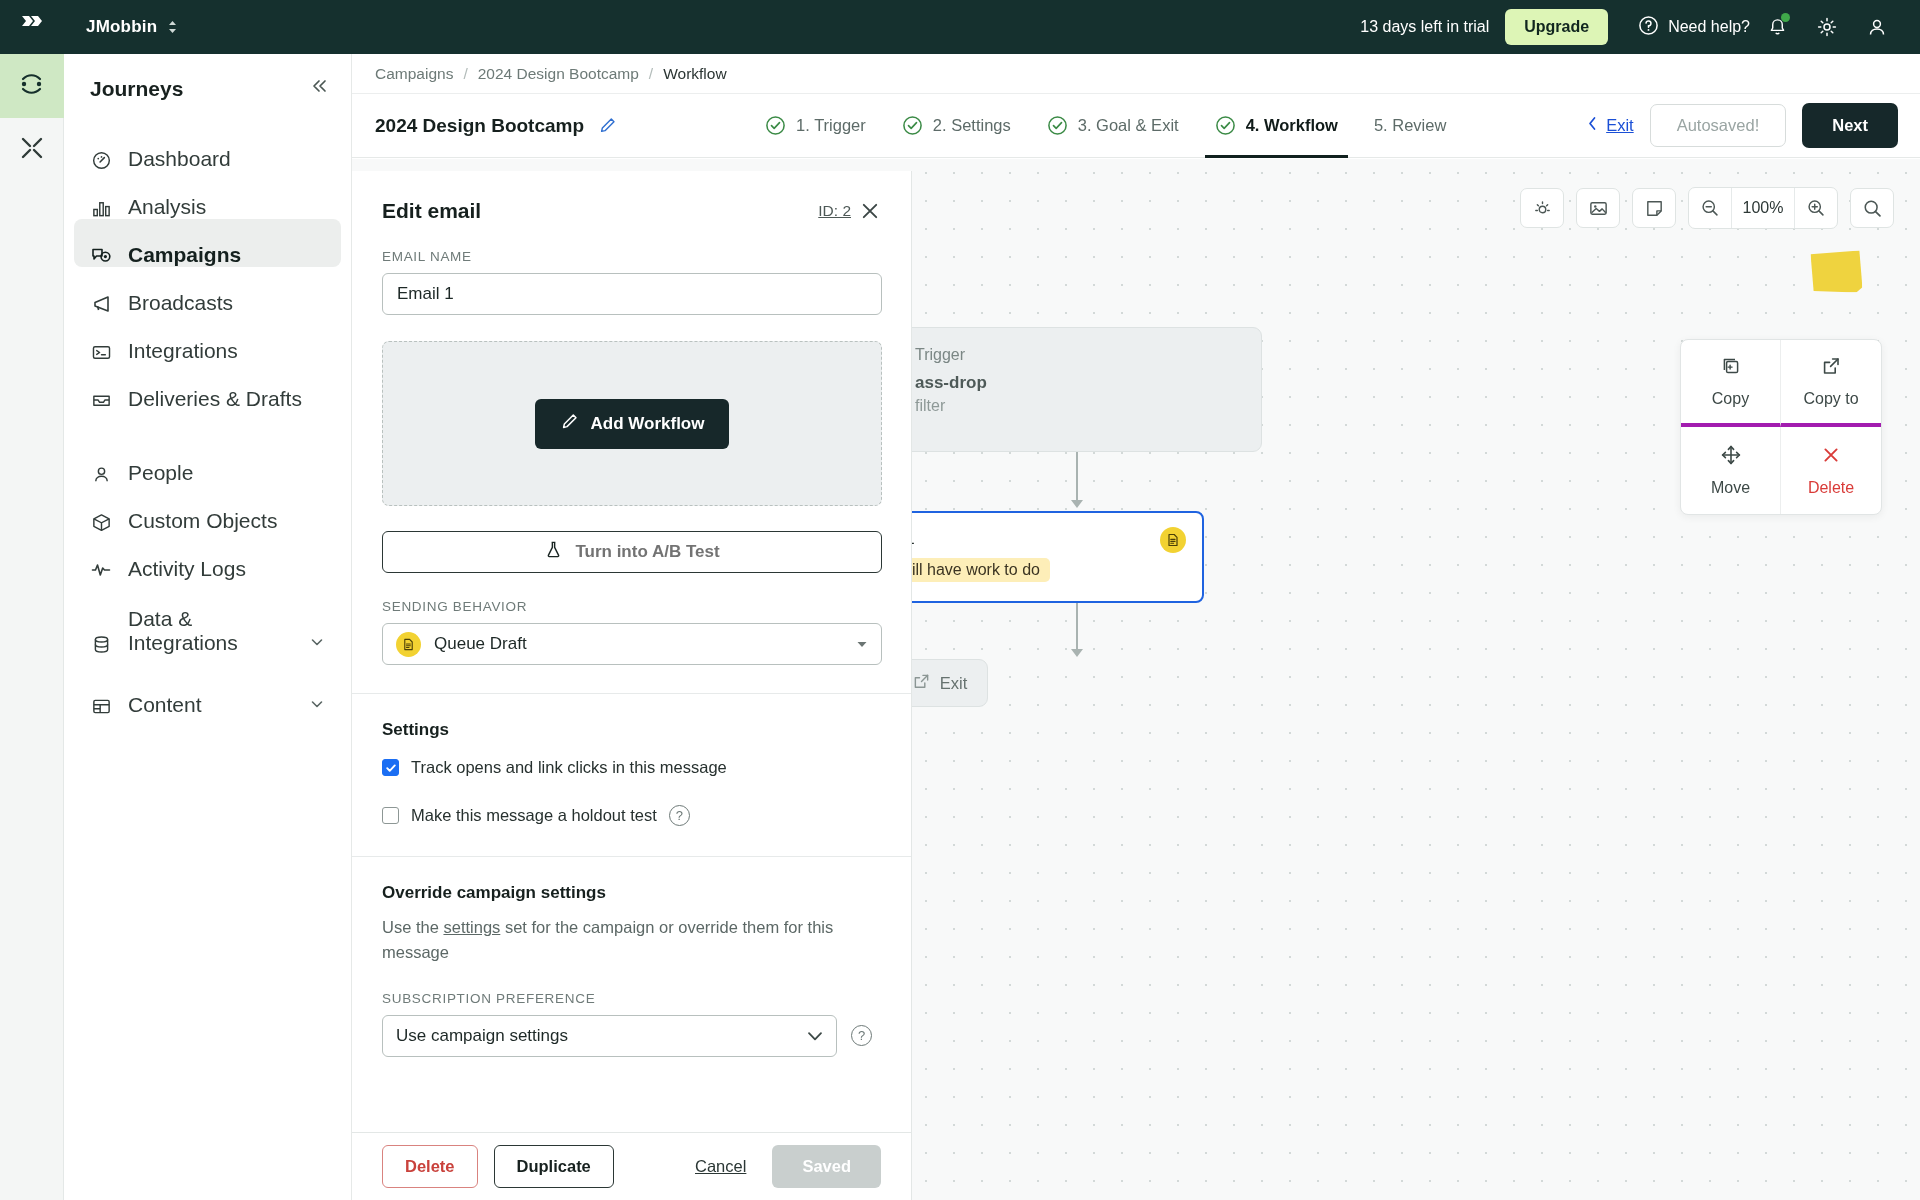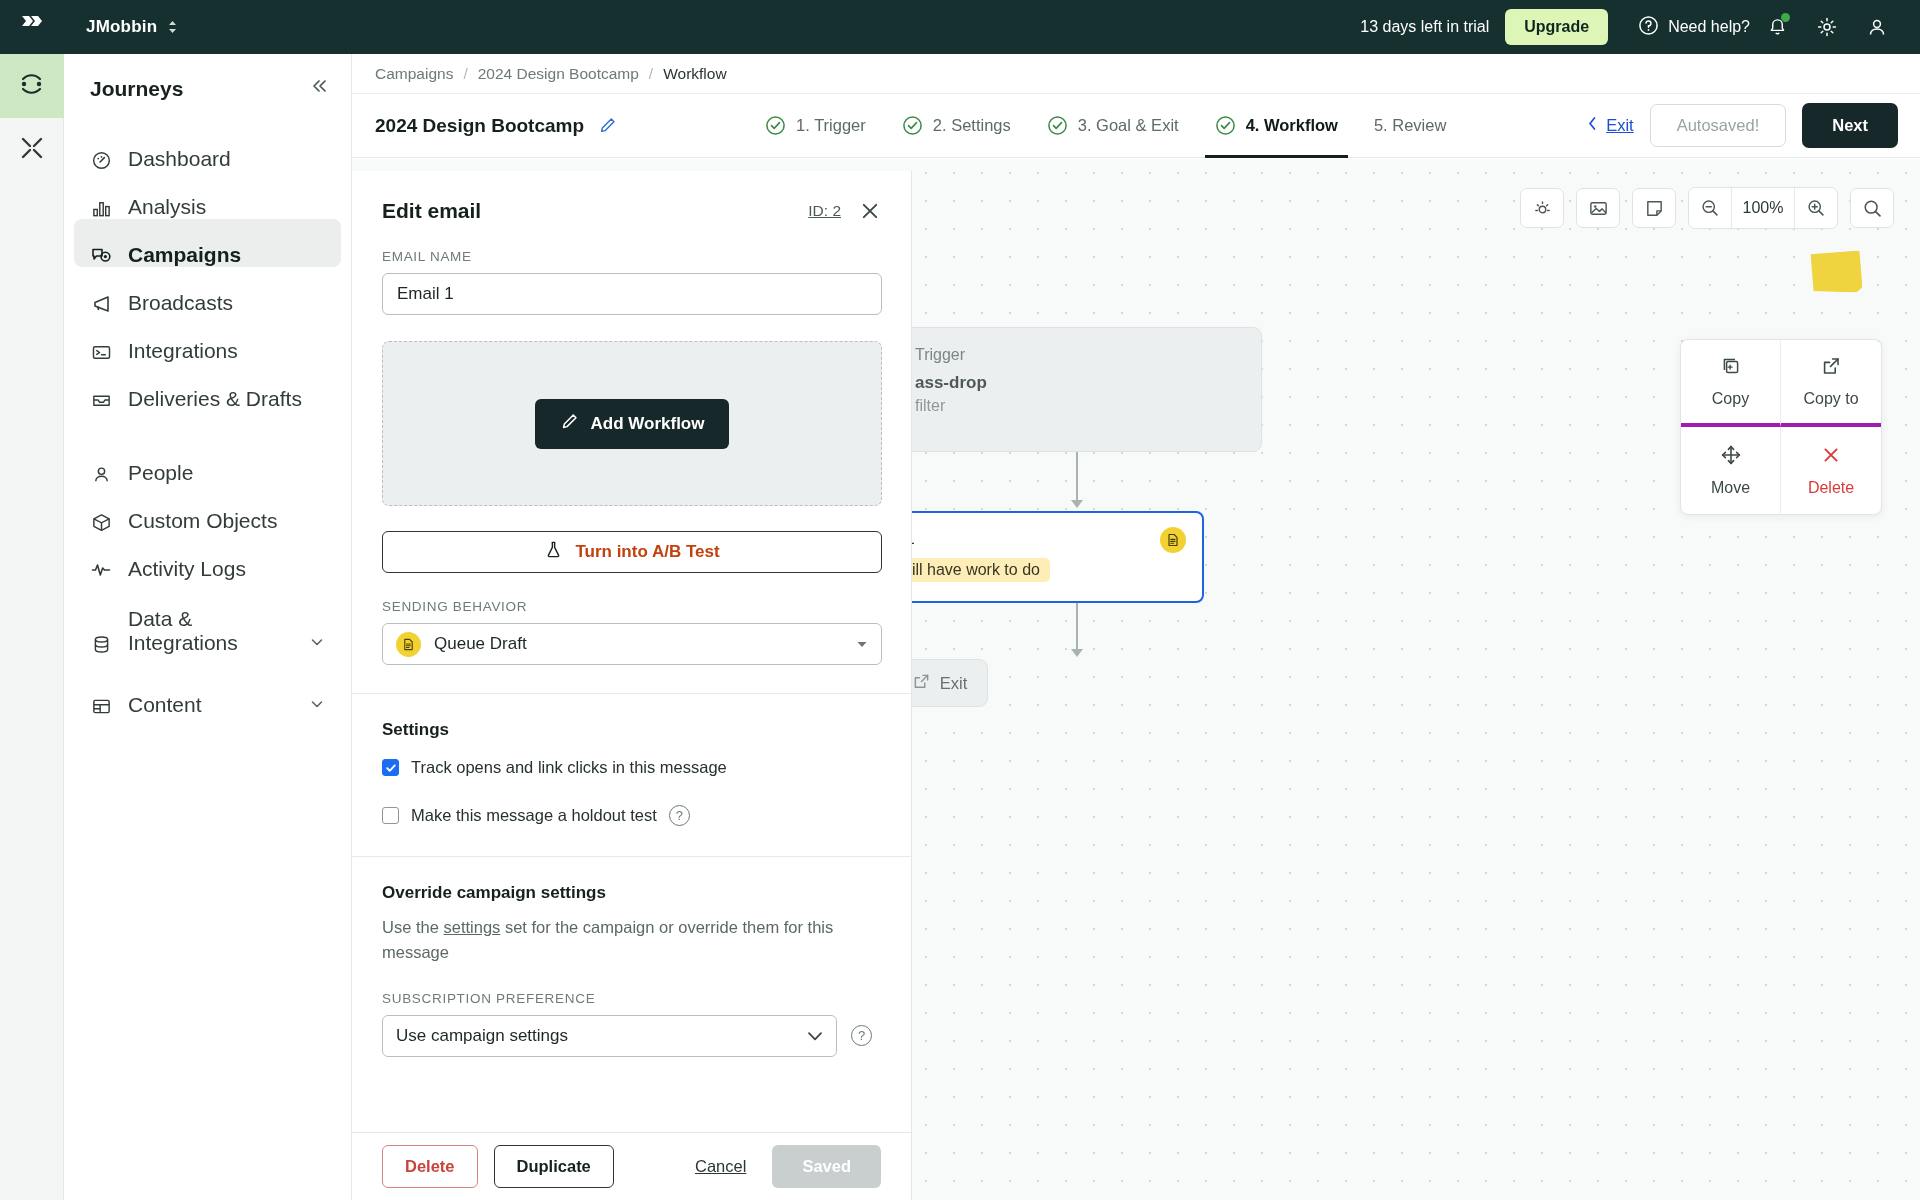--- a/index.html
+++ b/index.html
@@ -194,21 +194,21 @@
 
   
   .panel {
     position: absolute; left: 352px; top: 171px; width: 560px; bottom: 0;
     background: #fff; border-right: 1px solid #e3e7e6; z-index: 20;
     display: flex; flex-direction: column;
   }
   .panel-body { flex: 1; overflow: hidden; padding: 0 0 0 0; }
   .p-head { display: flex; align-items: center; padding: 28px 30px 0 30px; }
   .p-title { font-size: 21px; font-weight: bold; color: #16201e; }
-  .p-head-right { margin-left: auto; display: flex; align-items: center; gap: 18px; justify-content: center; }
+  .p-head-right { margin-left: auto; display: flex; align-items: center; gap: 8px; justify-content: center; }
   .p-id { font-size: 15.5px; color: #4d5856; text-decoration: underline; cursor: pointer; }
   .p-close { cursor: pointer; color: #3b4645; display: inline-flex; }
   .fld-label { font-size: 13.5px; letter-spacing: .7px; color: #6f7b79;
      text-transform: uppercase; padding: 26px 30px 9px 30px; }
   .txt-input {
     margin: 0 30px; width: 500px; height: 42px; border: 1px solid #b8c0be;
     border-radius: 6px; padding: 0 14px; font-size: 17px; color: #1d2826;
     font-family: "Liberation Sans", sans-serif; background: #fff;
   }
   .content-drop {
@@ -217,21 +217,21 @@
     display: flex; align-items: center; justify-content: center;
   }
   .add-content-btn {
     background: #17282a; color: #fff; font-size: 17px; font-weight: bold;
     border: none; border-radius: 6px; padding: 13px 25px; cursor: pointer;
     display: flex; align-items: center; gap: 12px;
   }
   .ab-btn {
     margin: 25px 30px 0 30px; width: 500px; height: 42px;
     background: #fff; border: 1.4px solid #2b3735; border-radius: 6px;
-    font-size: 17px; font-weight: bold; color: #c2410c; cursor: pointer;
+    font-size: 17px; font-weight: bold; color: #737373; cursor: pointer;
     display: flex; align-items: center; justify-content: center; gap: 12px;
   }
   .select-box {
     margin: 0 30px; width: 500px; height: 42px; border: 1px solid #b8c0be;
     border-radius: 6px; display: flex; align-items: center; padding: 0 13px;
     font-size: 17px; color: #1d2826; cursor: pointer; background: #fff;
   }
   .badge-yellow { width: 25px; height: 25px; border-radius: 50%; background: #f2d232;
     display: flex; align-items: center; justify-content: center; margin-right: 13px; }
   .select-box .caret { margin-left: auto; color: #5c6got; }

